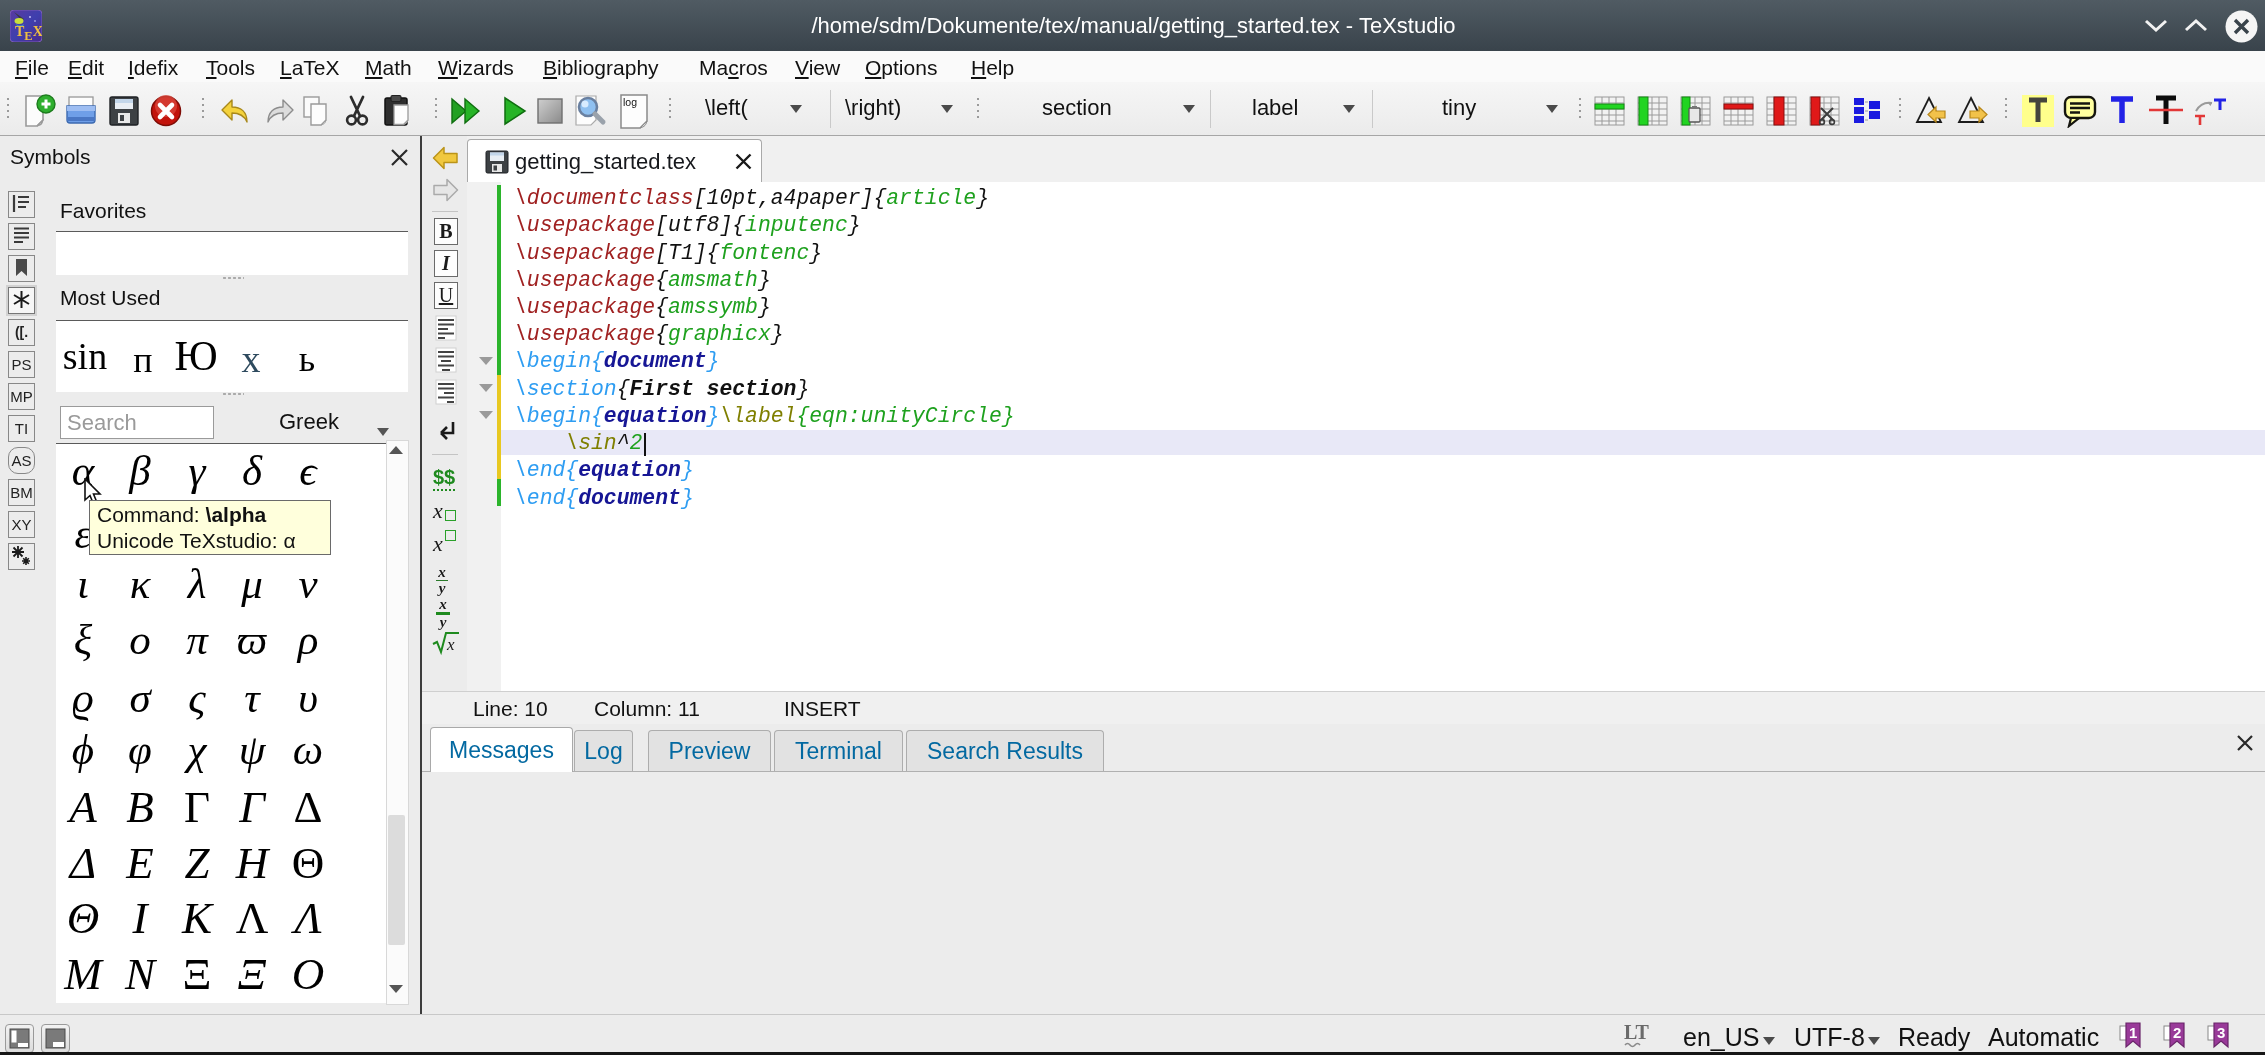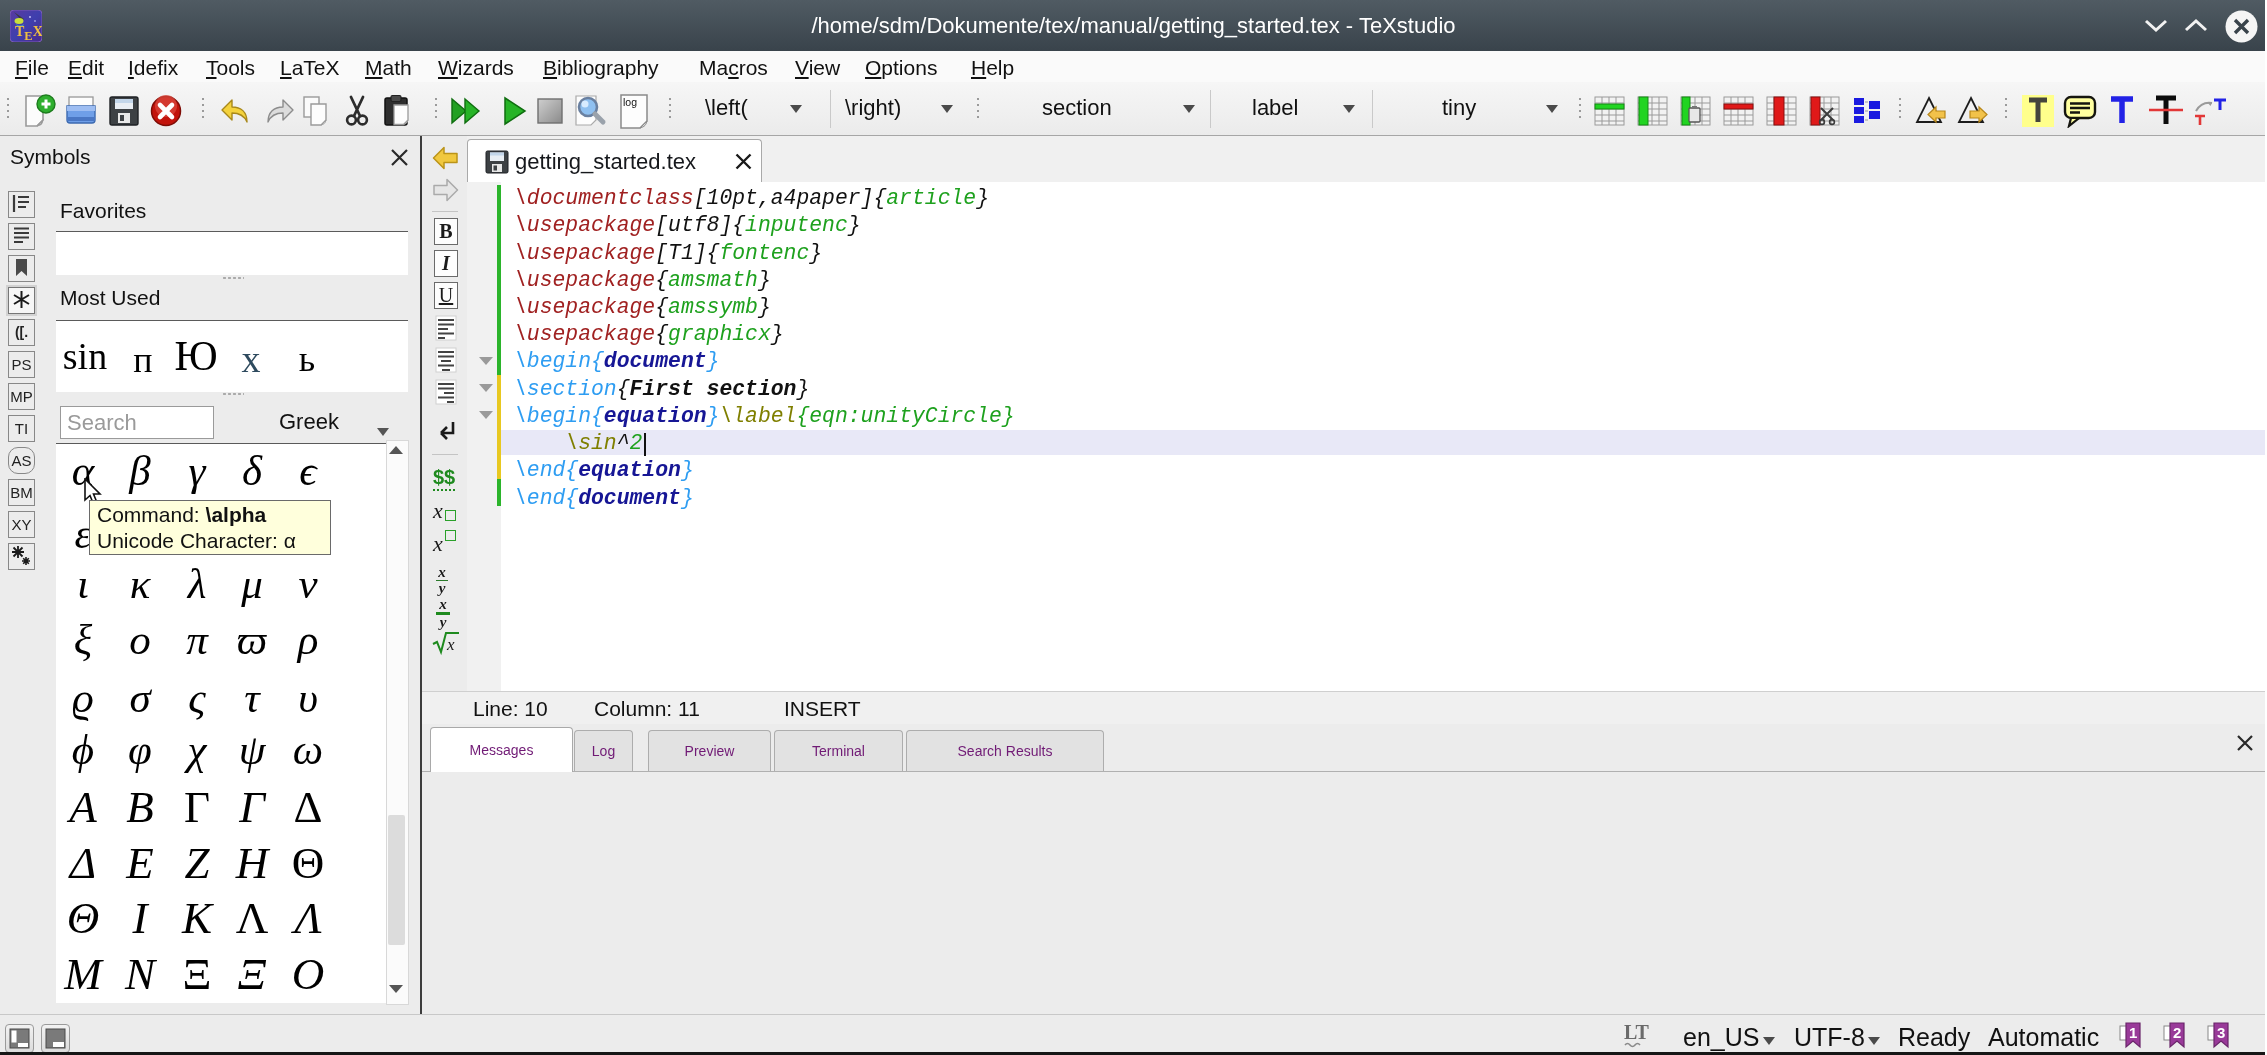--- a/index.html
+++ b/index.html
@@ -49,21 +49,21 @@
 .bb{color:#111;font-weight:bold;}
 .oli{color:#7f7f00;}
 .bar{position:absolute;left:497px;width:4px;}
 .fold{position:absolute;left:12px;width:0;height:0;border-left:7px solid transparent;border-right:7px solid transparent;border-top:8px solid #9a9a9a;}
 
 #statusline{position:absolute;left:422px;top:691px;width:1845px;height:33px;background:#f0f0f0;
   border-top:1px solid #cfcfcf;font-size:21px;color:#111;}
 
 #msgtabs{position:absolute;left:422px;top:724px;width:1845px;height:47px;background:#ececec;border-bottom:1px solid #b0b0b0;}
 .mtab{position:absolute;top:6px;height:40px;background:#e2e2e2;border:1px solid #adadad;border-bottom:none;
-  border-radius:4px 4px 0 0;font-size:14px;color:#701a75;text-align:center;line-height:40px;}
+  border-radius:4px 4px 0 0;font-size:23px;color:#0369a1;text-align:center;line-height:40px;}
 #msgbody{position:absolute;left:422px;top:771px;width:1845px;height:243px;background:#fff;}
 #msgrow{position:absolute;left:0px;top:11px;width:1845px;height:31px;background:#dcdcdc;
   font-size:21px;color:#111;line-height:31px;}
 
 #bottombar{position:absolute;left:0;top:1014px;width:2267px;height:38px;background:#ececec;border-top:1px solid #c8c8c8;}
 #bottomline{position:absolute;left:0;top:1052px;width:2267px;height:3px;background:#161616;}
 .sbtext{position:absolute;top:8px;font-size:25px;color:#111;}
 </style></head>
 <body>
 <div id="root">
@@ -409,21 +409,21 @@
     <div class="sym" style="left:169px;top:812px;font-size:45px;">Ξ</div>
     <div class="sym" style="left:224px;top:812px;font-size:45px;font-style:italic;">Ξ</div>
     <div class="sym" style="left:280px;top:812px;font-size:45px;font-style:italic;">O</div>
 
     <svg class="abs" style="left:82px;top:342px;" width="22" height="30" viewBox="0 0 22 30">
       <path d="M3 1 L3 22 L8 17.5 L11.5 26 L15 24.5 L11.5 16 L18 16 Z" fill="#fff" stroke="#111" stroke-width="1.6"></path>
     </svg>
 
     <div class="abs" style="left:89px;top:364px;width:240px;height:53px;background:#ffffdc;border:1px solid #6a6a6a;"></div>
     <div class="abs" style="left:97px;top:367px;font-size:21px;color:#111;">Command: <b>\alpha</b></div>
-    <div class="abs" style="left:97px;top:393px;font-size:21px;color:#111;">Unicode Character: α</div>
+    <div class="abs" style="left:97px;top:393px;font-size:21px;color:#111;">Unicode TeXstudio: α</div>
   </div>
 
   <div id="vsplit"></div>
 
   <div id="tabbar">
     <div id="tab1">
       <svg class="abs" style="left:16px;top:9px;" width="26" height="26" viewBox="0 0 26 26">
         <rect x="2" y="2" width="22" height="22" rx="1.5" fill="#3d4144" stroke="#1e2124"></rect>
         <rect x="6" y="3.5" width="14" height="8.5" fill="#e9eef4"></rect>
         <rect x="6" y="3.5" width="14" height="3" fill="#c3d6ea"></rect>

